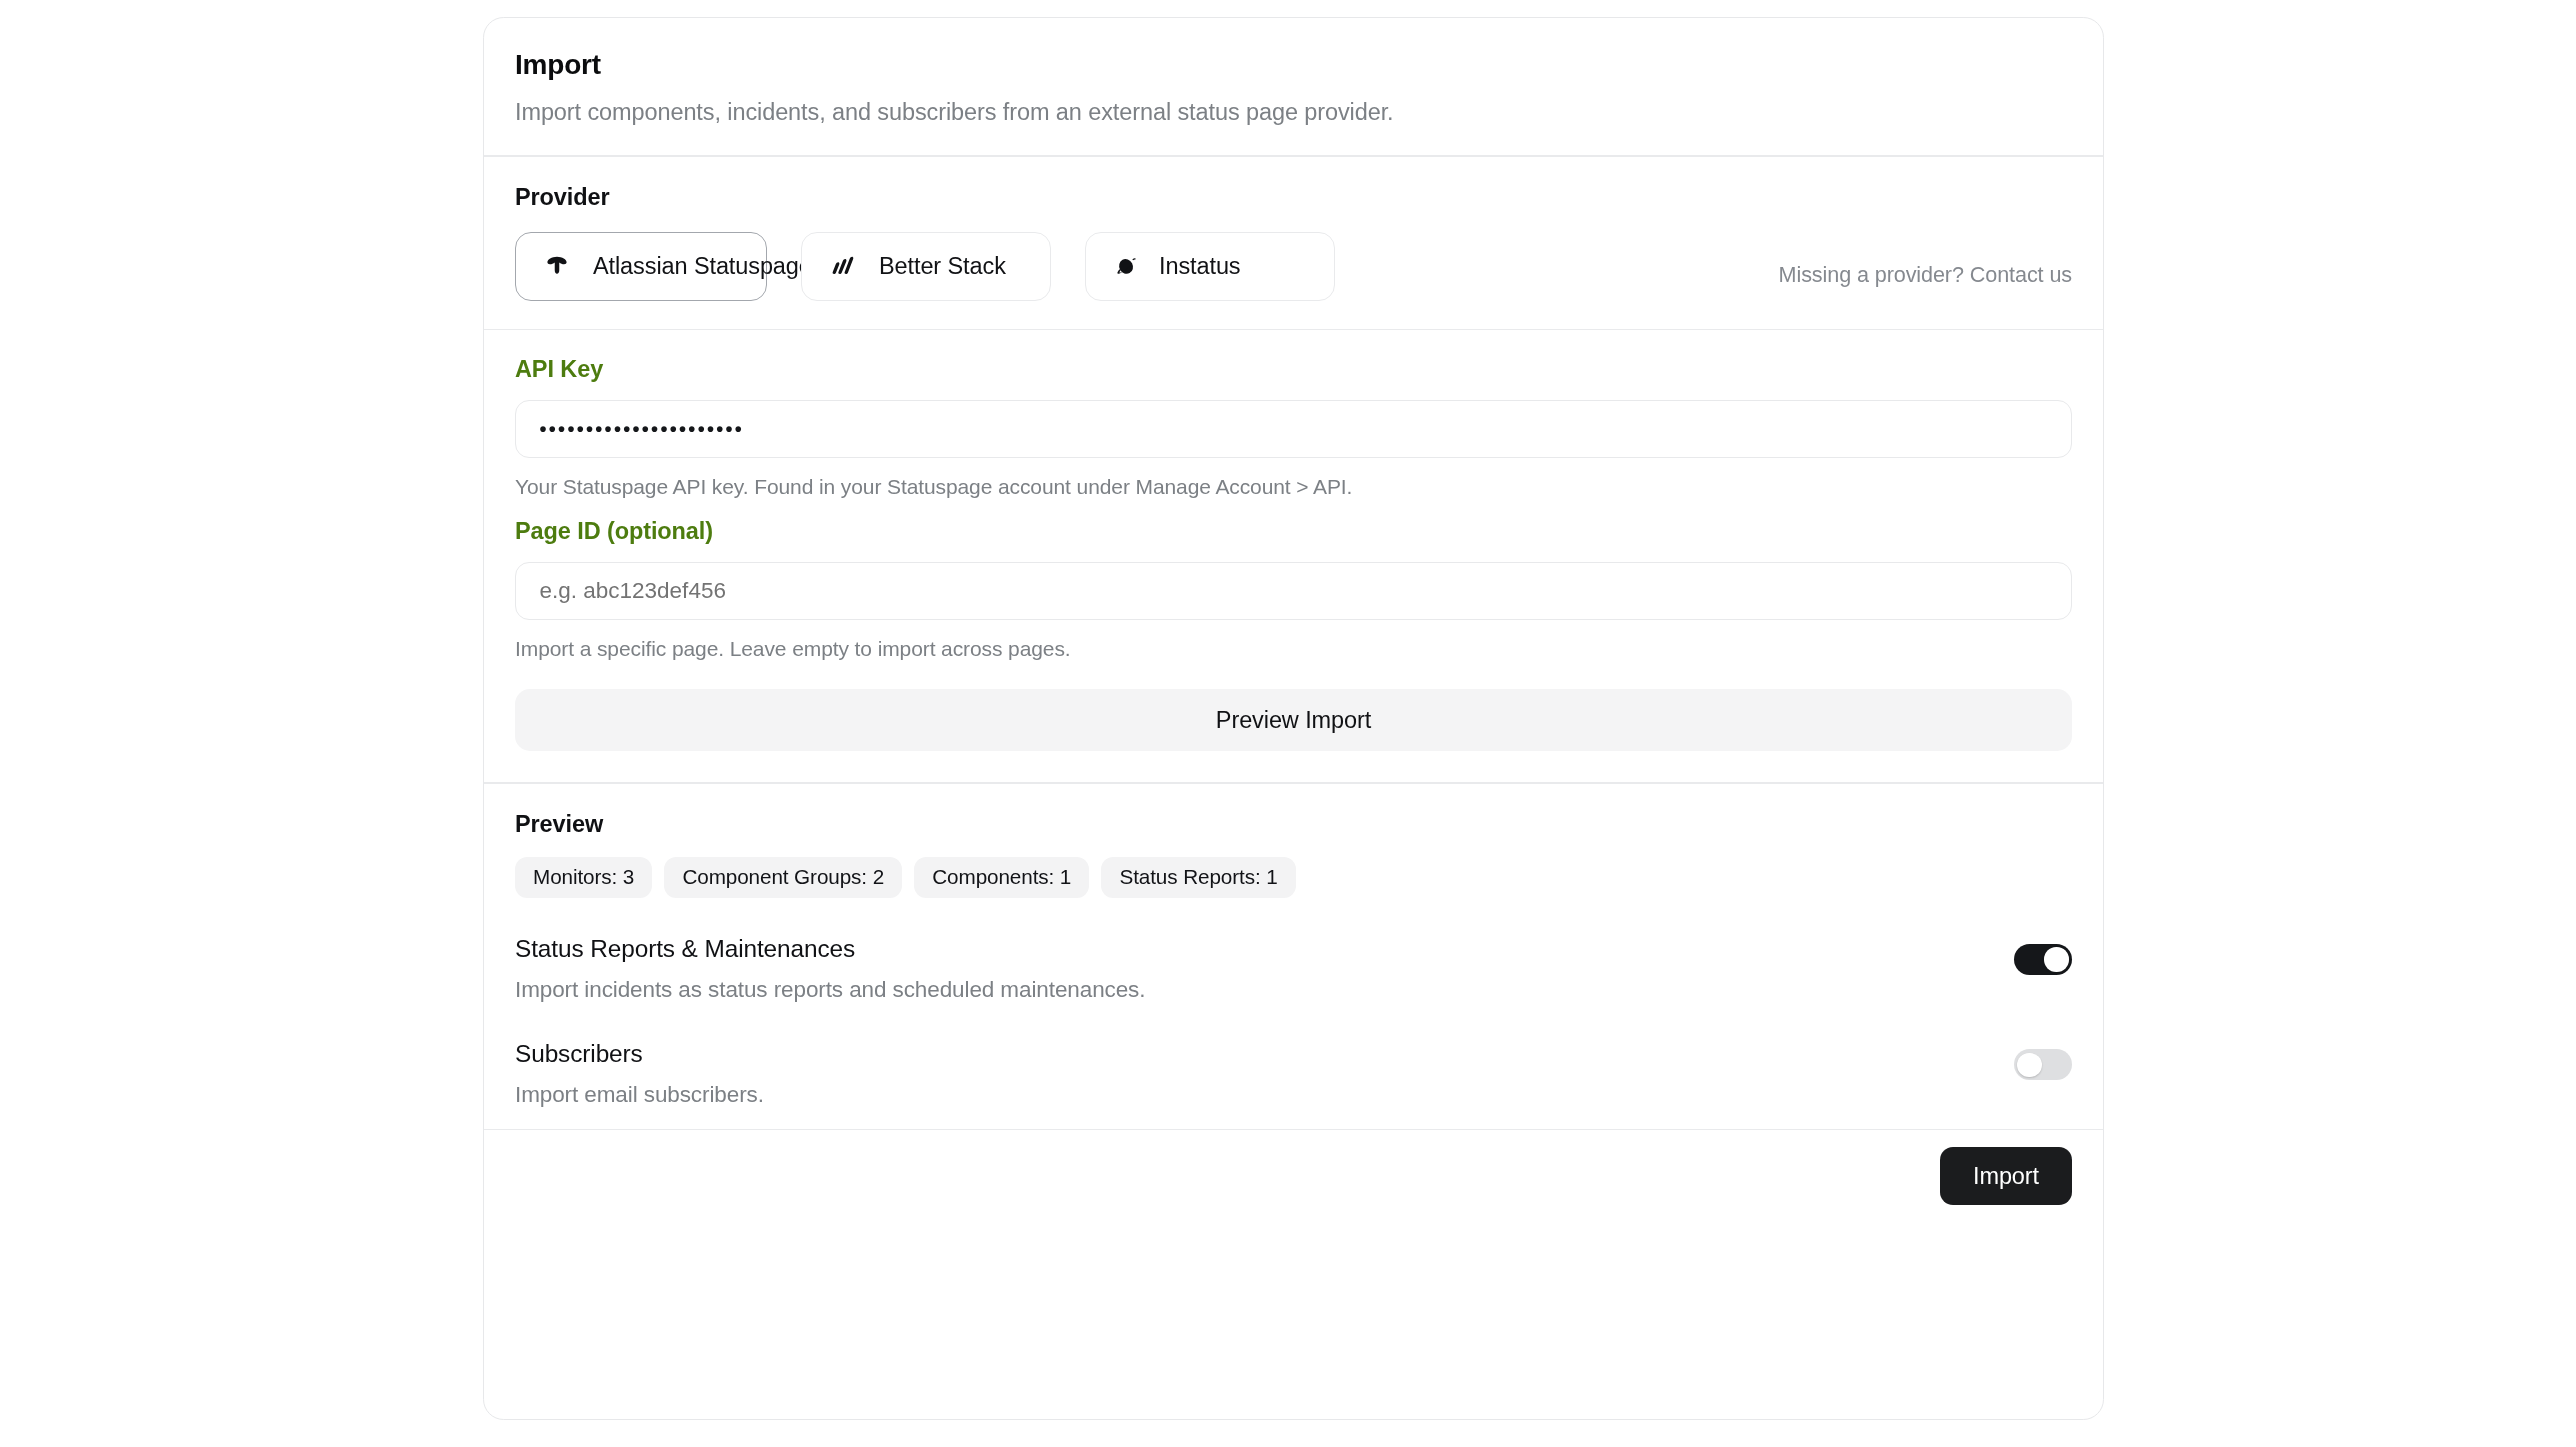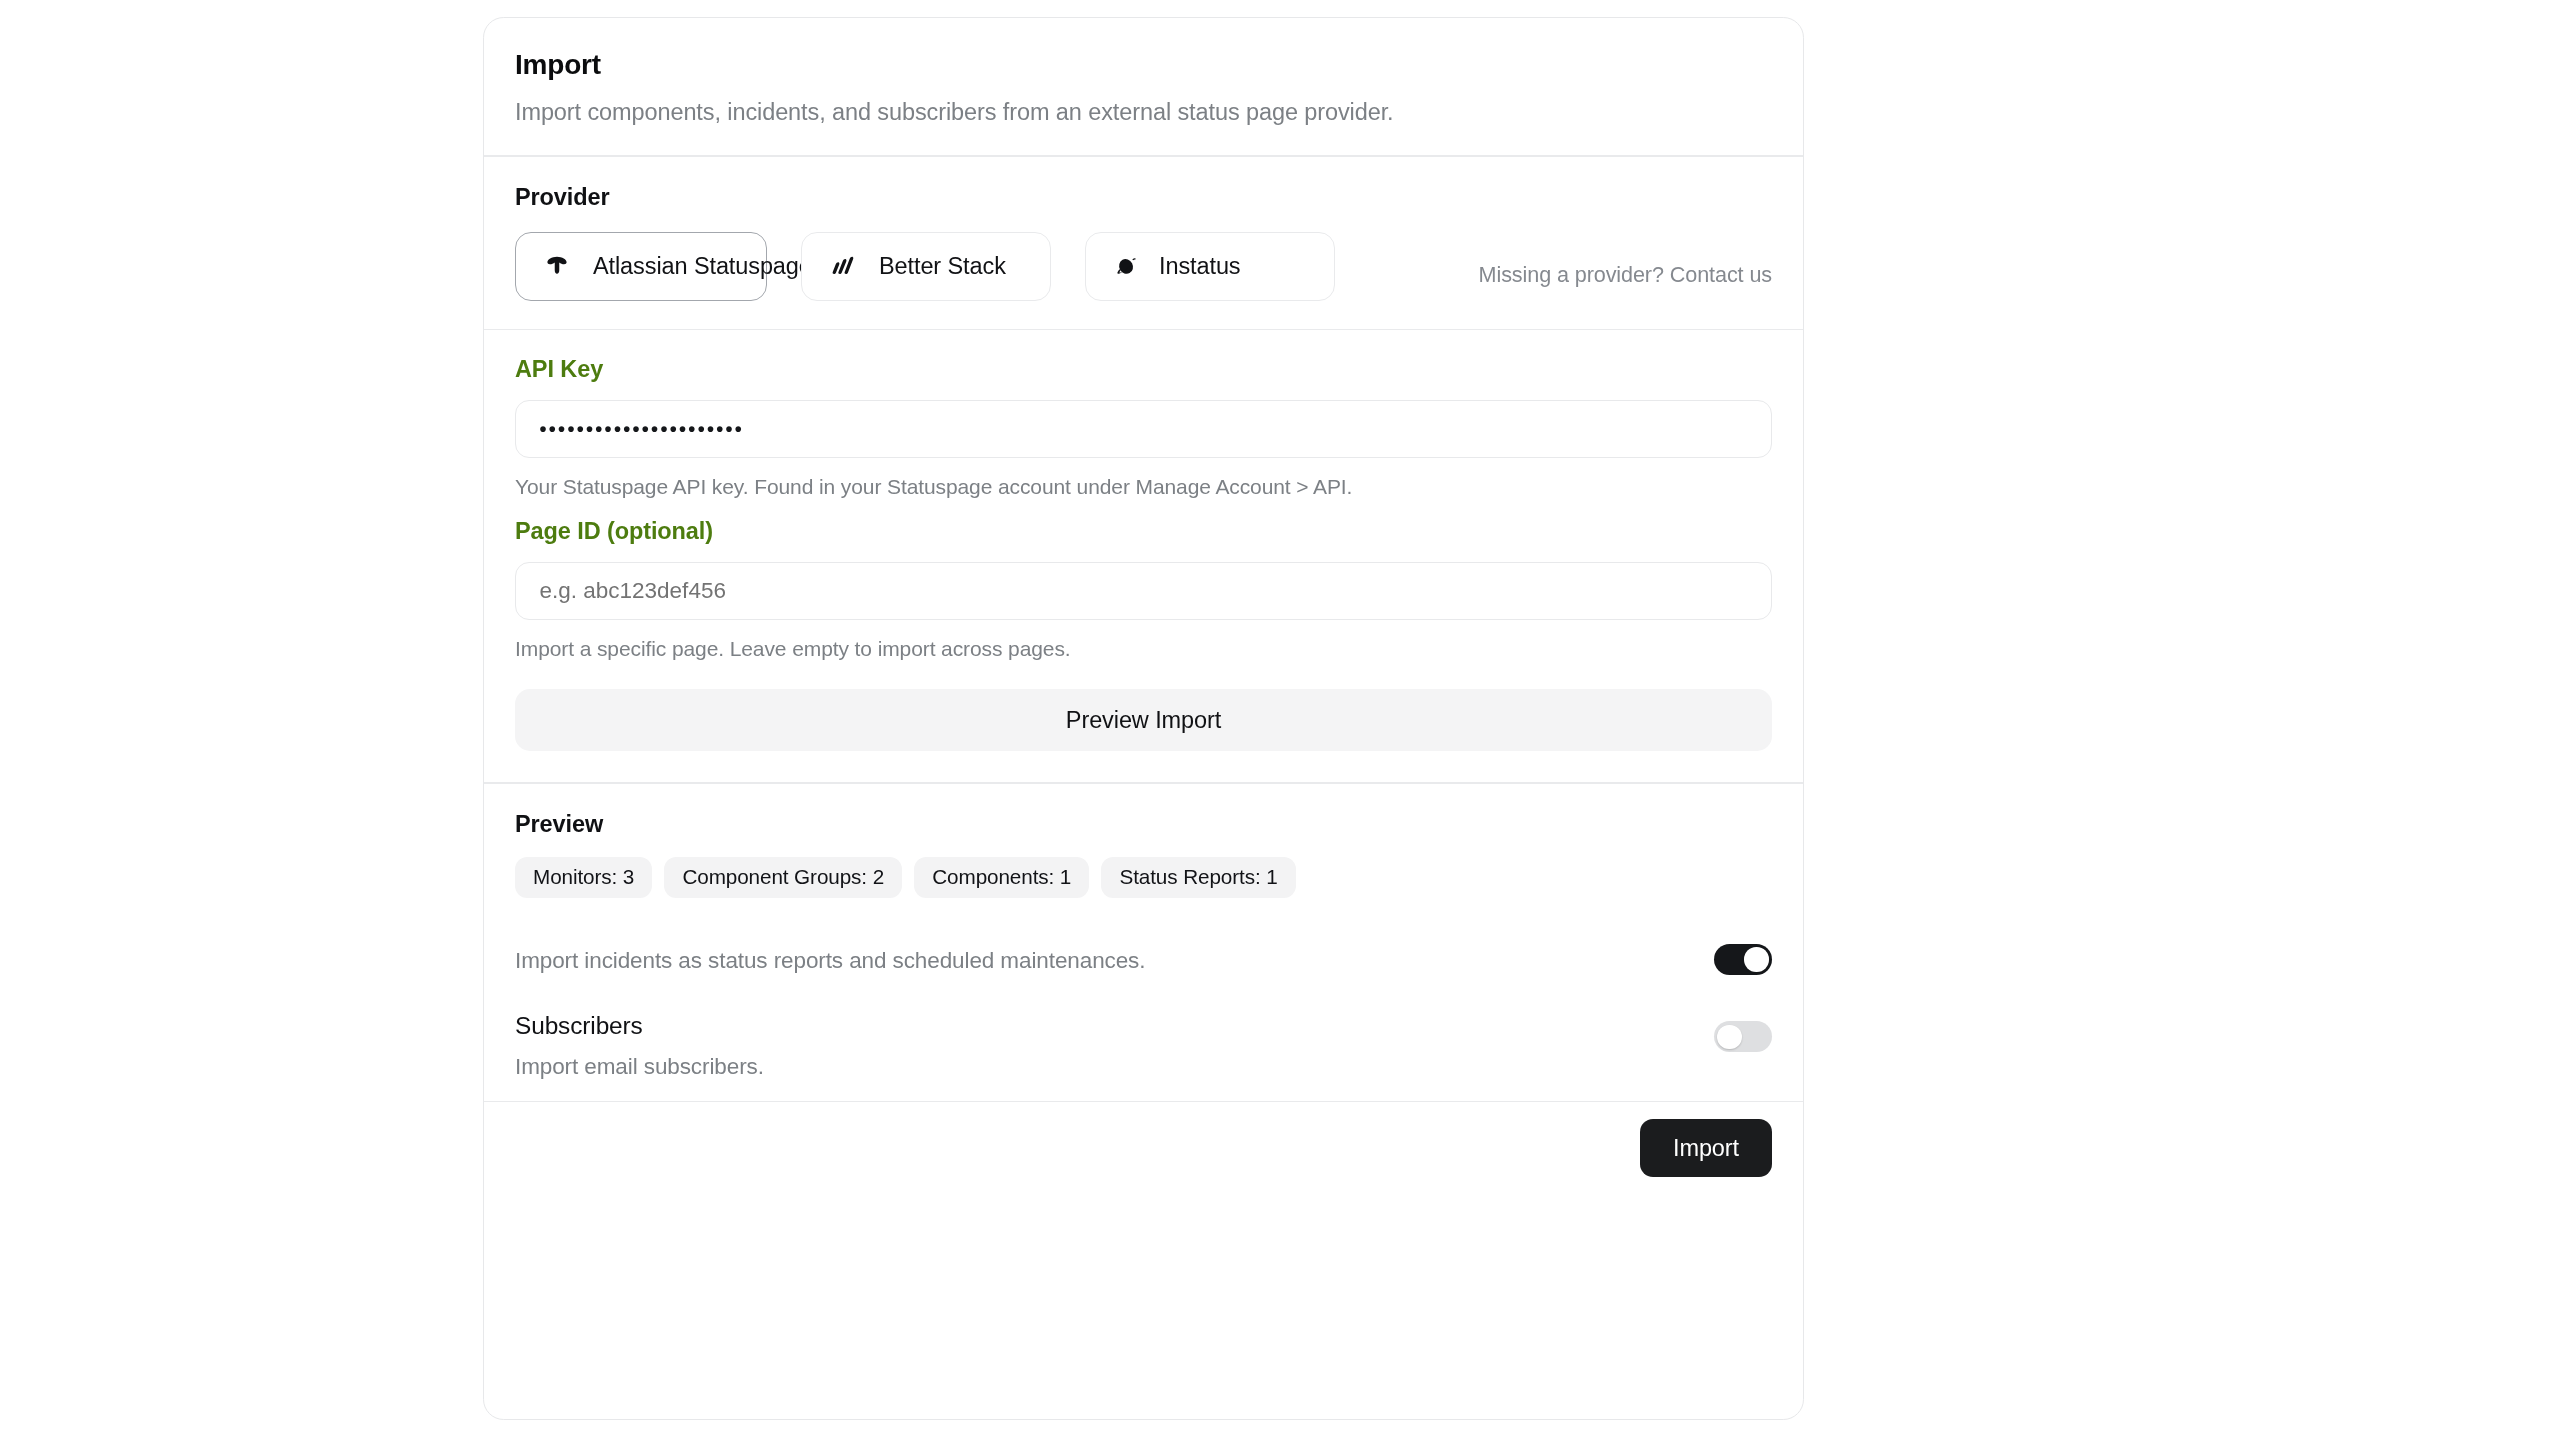--- a/index.html
+++ b/index.html
@@ -7,21 +7,21 @@
   body{
     background:#ffffff;
     font-family:"Liberation Sans", sans-serif;
     -webkit-font-smoothing:antialiased;
   }
   .page{position:relative;width:2576px;height:1448px;}
 
   .card{
     position:absolute;
     left:483px; top:17px;
-    width:1321px; height:1403px;
+    width:1621px; height:1403px;
     background:#ffffff;
     border:1.5px solid #e7e8ea;
     border-radius:20.7px;
     overflow:hidden;
   }
   .divider{height:1.5px;background:#e9eaec;width:100%;}
 
   
   .hdr{padding:30px 31px 28px 31px;}
   .hdr-title{
@@ -238,20 +238,21 @@
       <div class="lbl">Preview</div>
       <div class="badges">
         <span class="badge">Monitors: 3</span>
         <span class="badge">Component Groups: 2</span>
         <span class="badge">Components: 1</span>
         <span class="badge">Status Reports: 1</span>
       </div>
 
       <div class="opt-row">
         <div>
+          <div class="opt-title">Status Reports &amp; Maintenances</div>
           <div class="opt-sub">Import incidents as status reports and scheduled maintenances.</div>
         </div>
         <div class="sw on">
           <span class="knob"></span>
         </div>
       </div>
 
 
       <div class="opt-row">
         <div>

